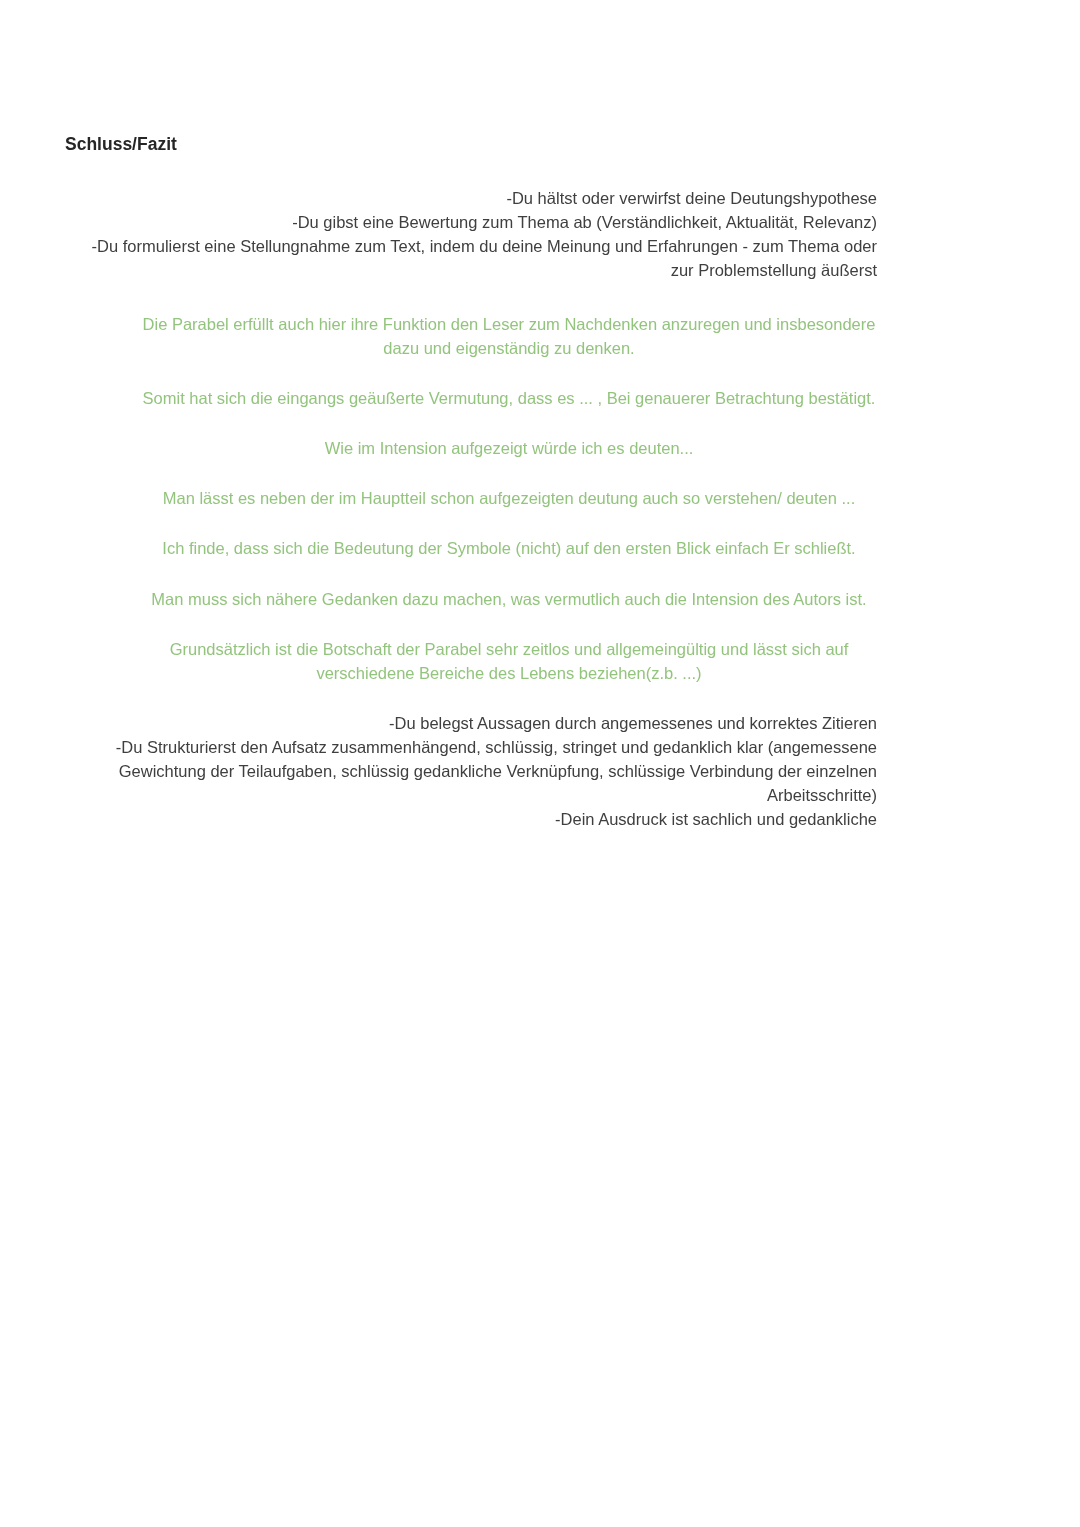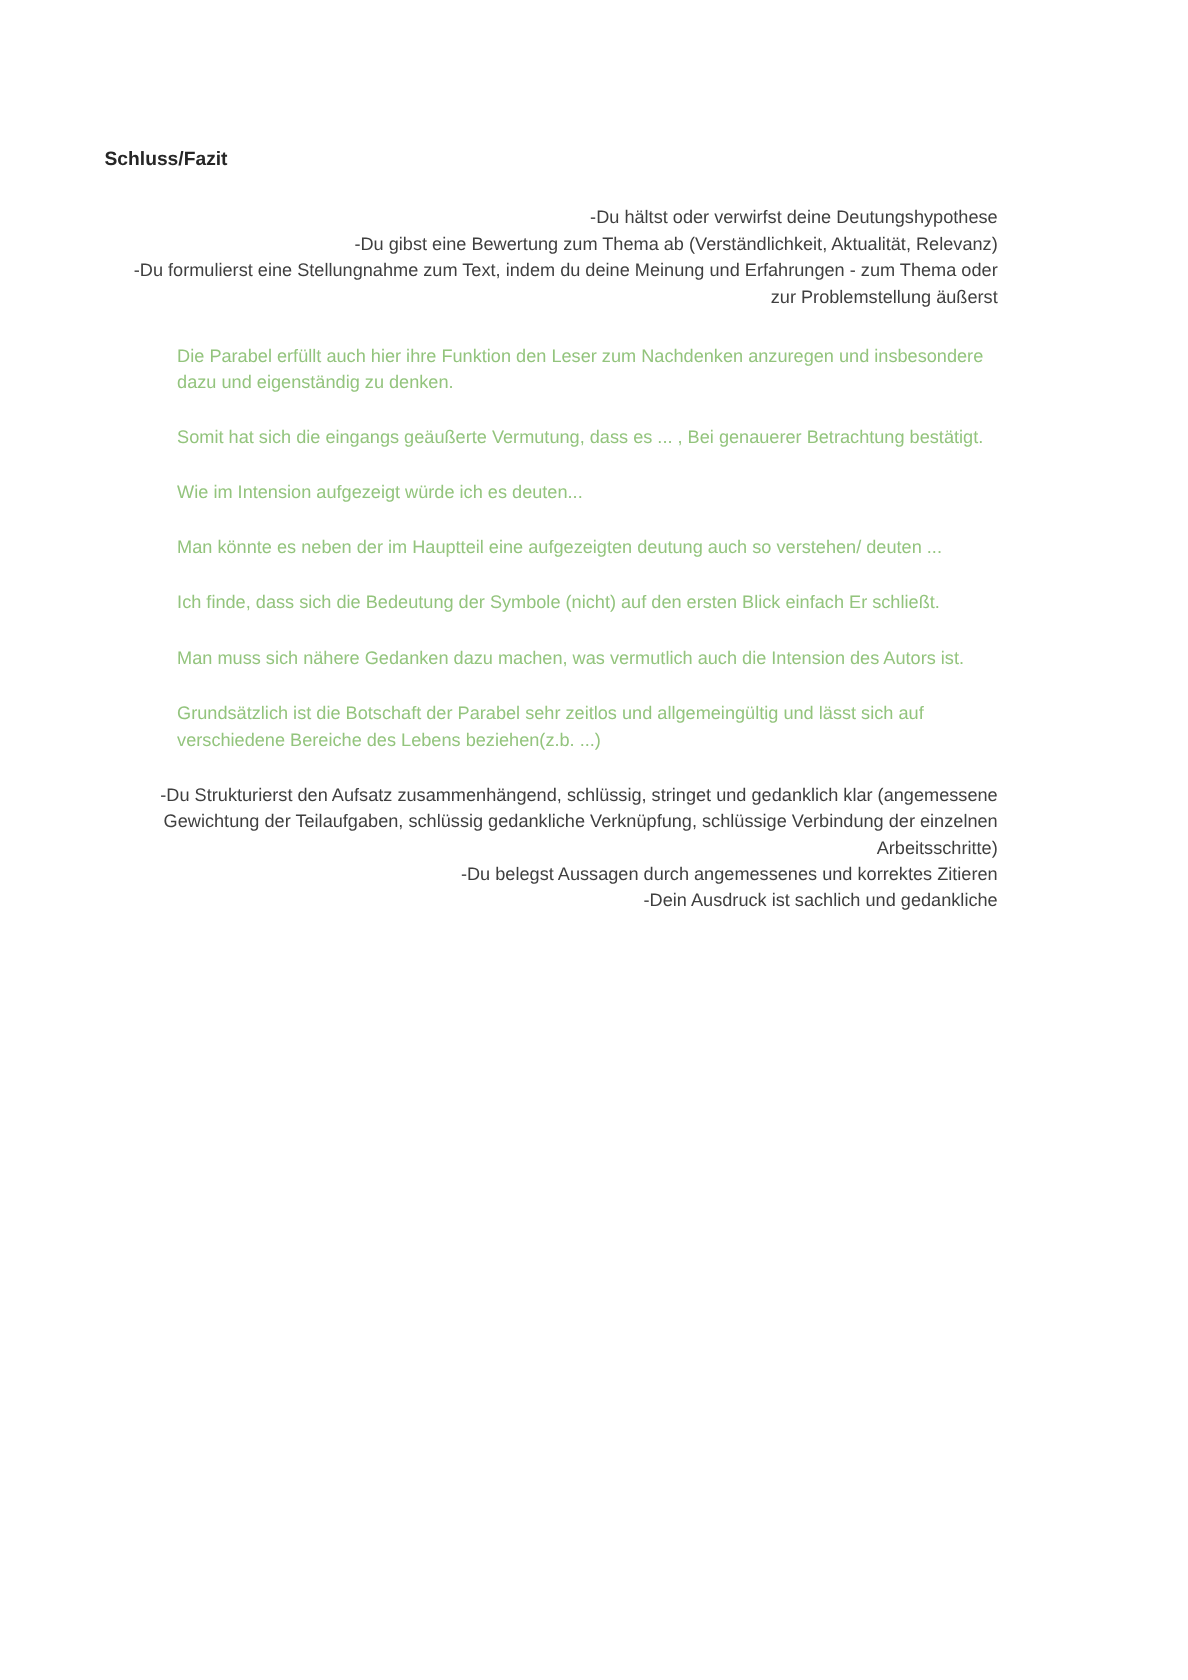--- a/index.html
+++ b/index.html
@@ -11,21 +11,21 @@
     width: 1080px;
     height: 1527px;
     font-family: "Liberation Sans", sans-serif;
     color: #3f3f3f;
     overflow: hidden;
   }
   .page {
     box-sizing: border-box;
     width: 1080px;
     height: 1527px;
-    padding: 133px 120px 0 95px;
+    padding: 133px 120px 0 65px;
   }
   .heading {
     font-size: 17.5px;
     font-weight: bold;
     color: #262626;
     margin: 0 0 30px 0;
     line-height: 1.3;
   }
   .heading.second {
     margin-top: 10px;
@@ -36,20 +36,21 @@
   }
   .bullet {
     margin: 0;
     font-size: 16.5px;
     line-height: 1.46;
     color: #3f3f3f;
     text-align: right;
   }
   .examples {
     margin: 0 0 6px 0;
+    text-align: center;
   }
   .example {
     margin: 0 0 26px 0;
     margin-left: 66px;
     max-width: 756px;
     font-size: 16.5px;
     line-height: 1.46;
     color: #93c47d;
   }
 </style>
@@ -63,26 +64,26 @@
   <div class="bullet-block">
     <p class="bullet">-Du hältst oder verwirfst deine Deutungshypothese</p>
     <p class="bullet">-Du gibst eine Bewertung zum Thema ab (Verständlichkeit, Aktualität, Relevanz)</p>
     <p class="bullet">-Du formulierst eine Stellungnahme zum Text, indem du deine Meinung und Erfahrungen - zum Thema oder zur Problemstellung äußerst</p>
   </div>
 
   <div class="examples">
     <p class="example">Die Parabel erfüllt auch hier ihre Funktion den Leser zum Nachdenken anzuregen und insbesondere dazu und eigenständig zu denken.</p>
     <p class="example">Somit hat sich die eingangs geäußerte Vermutung, dass es ... , Bei genauerer Betrachtung bestätigt.</p>
     <p class="example">Wie im Intension aufgezeigt würde ich es deuten...</p>
-    <p class="example">Man könnte es neben der im Hauptteil eine aufgezeigten deutung auch so verstehen/ deuten ...</p>
+    <p class="example">Man lässt es neben der im Hauptteil schon aufgezeigten deutung auch so verstehen/ deuten ...</p>
     <p class="example">Ich finde, dass sich die Bedeutung der Symbole (nicht) auf den ersten Blick einfach Er schließt.</p>
     <p class="example">Man muss sich nähere Gedanken dazu machen, was vermutlich auch die Intension des Autors ist.</p>
     <p class="example">Grundsätzlich ist die Botschaft der Parabel sehr zeitlos und allgemeingültig und lässt sich auf verschiedene Bereiche des Lebens beziehen(z.b. ...)</p>
   </div>
 
 
   <div class="bullet-block">
+    <p class="bullet">-Du belegst Aussagen durch angemessenes und korrektes Zitieren</p>
     <p class="bullet">-Du Strukturierst den Aufsatz zusammenhängend, schlüssig, stringet und gedanklich klar (angemessene Gewichtung der Teilaufgaben, schlüssig gedankliche Verknüpfung, schlüssige Verbindung der einzelnen Arbeitsschritte)</p>
-    <p class="bullet">-Du belegst Aussagen durch angemessenes und korrektes Zitieren</p>
     <p class="bullet">-Dein Ausdruck ist sachlich und gedankliche</p>
   </div>
 
 </div>
 
 </body></html>

